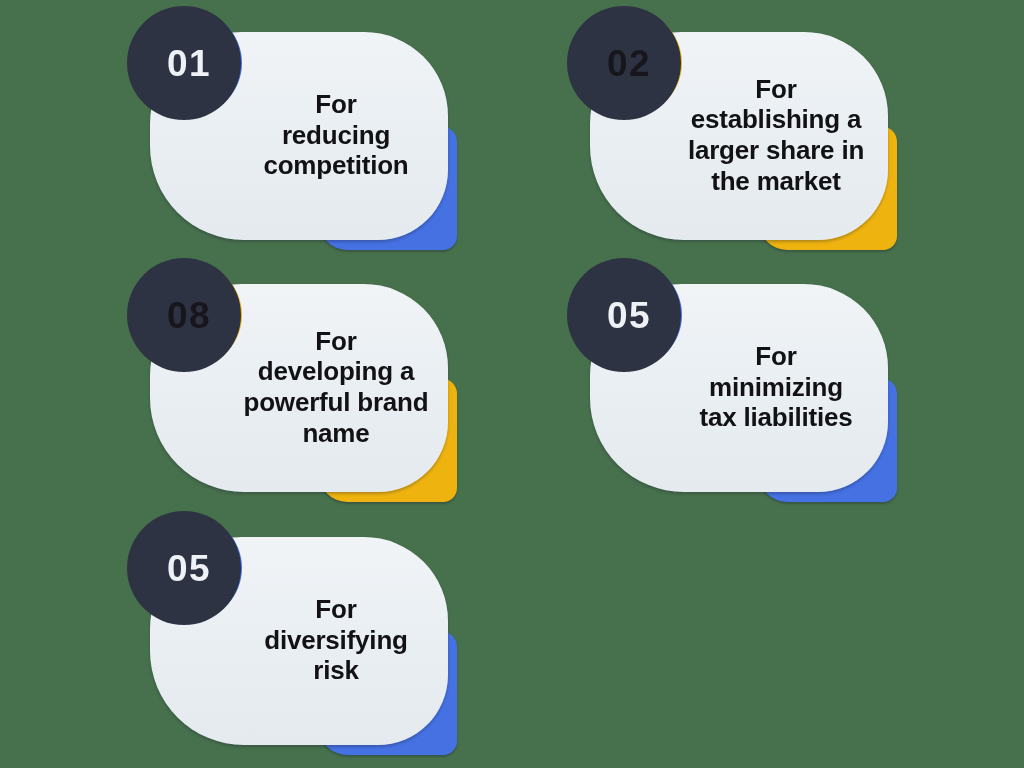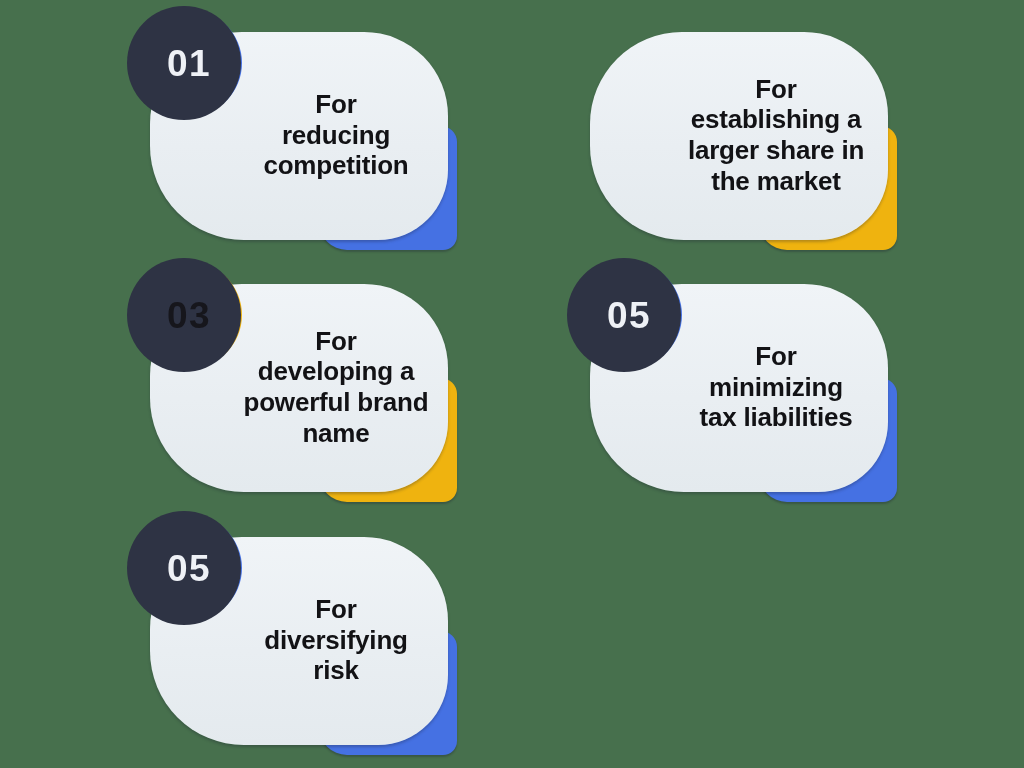--- a/index.html
+++ b/index.html
@@ -121,31 +121,34 @@
       <span class="num">01</span>
     </div>
     <div class="card-text">For
 reducing
 competition</div>
   </div>
 
   <div class="card pos-1 c-yellow">
     <div class="accent"></div>
     <div class="bubble"></div>
+    <div class="badge">
+      <span class="num">02</span>
+    </div>
     <div class="card-text">For
 establishing a
 larger share in
 the market</div>
   </div>
 
   <div class="card pos-2 c-yellow">
     <div class="accent"></div>
     <div class="bubble"></div>
     <div class="badge">
-      <span class="num">03</span>
+      <span class="num">08</span>
     </div>
     <div class="card-text">For
 developing a
 powerful brand
 name</div>
   </div>
 
   <div class="card pos-3 c-blue">
     <div class="accent"></div>
     <div class="bubble"></div>

